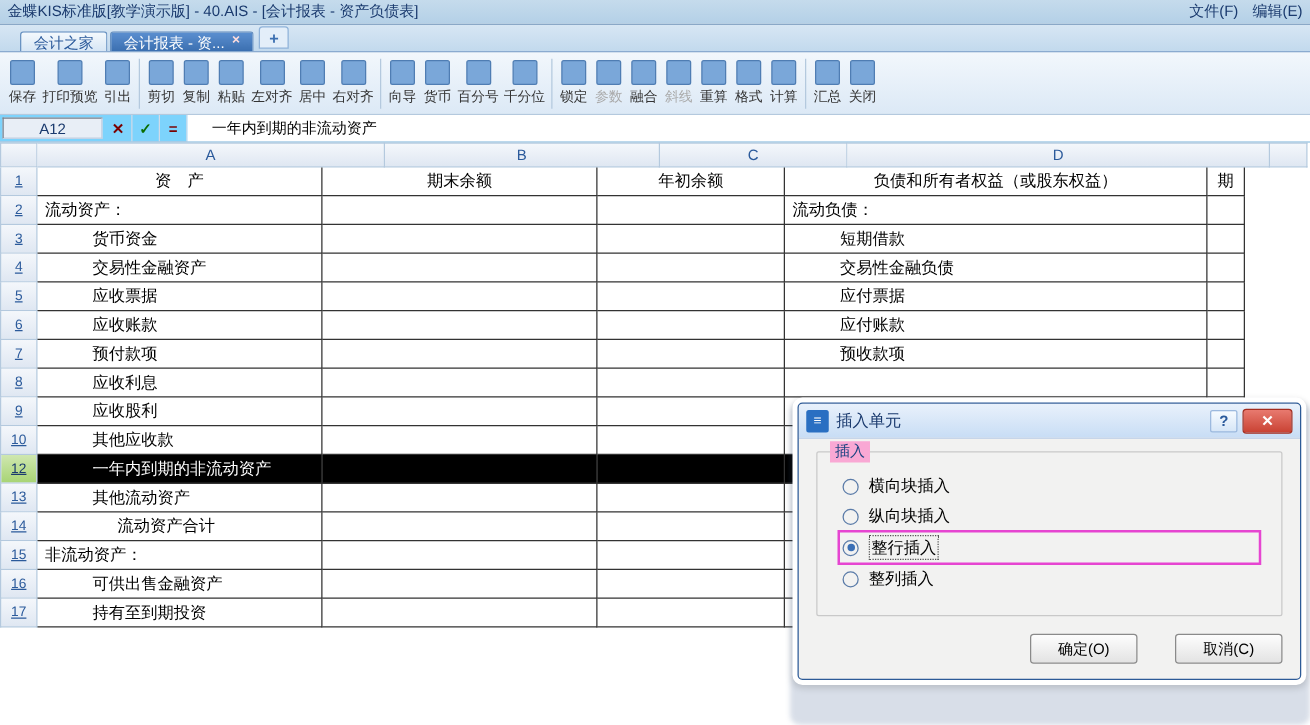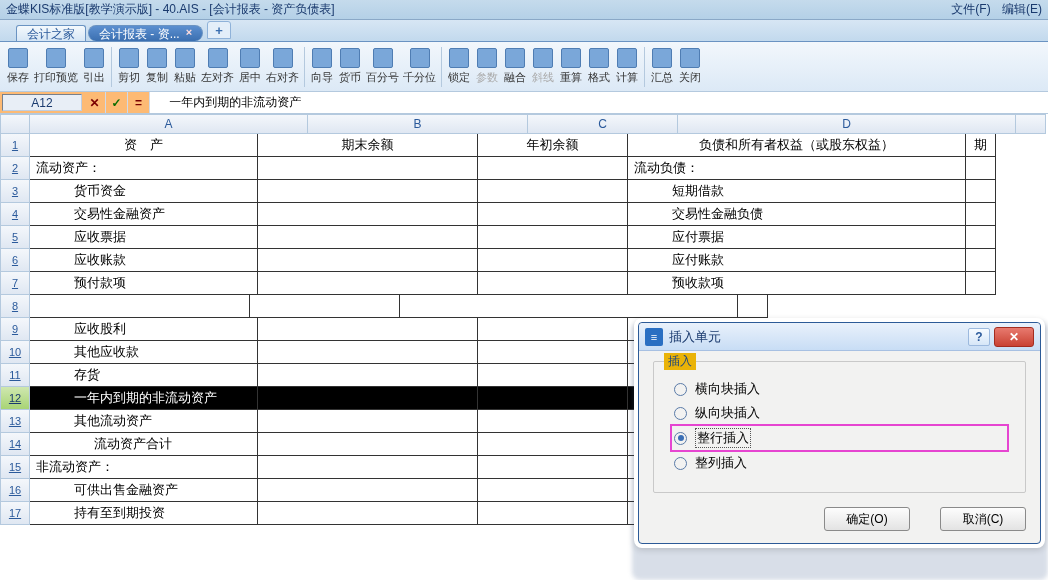--- a/index.html
+++ b/index.html
@@ -8,35 +8,35 @@
 
 .title-bar { height: 20px; background: linear-gradient(#c5dbec, #b4d0e7); display: flex; align-items: center; padding: 0 6px; color: #1a3a6e; font-size: 12px; border-bottom: 1px solid #8aa8c7; overflow: hidden; }
 .title-bar .title-text { flex: 1; white-space: nowrap; }
 .title-bar .menu { color: #1a3a6e; margin-left: 10px; white-space: nowrap; }
 .title-bar .menu span { margin-left: 8px; text-align: right; }
 
 
 .tabstrip { height: 22px; background: linear-gradient(#d7e6f4, #c2d9ed); display: flex; align-items: flex-end; padding: 0 16px; border-bottom: 1px solid #6a93c2; }
 .tab { height: 16px; border: 1px solid #6a93c2; border-bottom: none; padding: 0 10px; margin-right: 2px; display: flex; align-items: flex-start; border-radius: 3px 3px 0 0; font-size: 12px; }
 .tab.inactive { background: linear-gradient(#f4f9fd, #d6e6f5); color: #2b5a9b; }
-.tab.active { background: linear-gradient(#5b8fd0, #3b6fb0); color: #fff; border-radius: 10px; }
+.tab.active { background: linear-gradient(#5b8fd0, #3b6fb0); color: #fff; }
 .tab .close-x { margin-left: 6px; font-weight: bold; color: #b33; font-size: 11px; cursor: pointer; }
 .tab.active .close-x { color: #fdd; }
 .tab-new { height: 18px; width: 24px; border: 1px solid #8fb2d9; border-radius: 3px 3px 0 0; background: #e3eef9; display: flex; align-items: center; justify-content: center; color: #3b6fb0; font-weight: bold; margin-left: 2px; margin-bottom: 2px; font-size: 13px; }
 
 
 .toolbar { height: 50px; background: linear-gradient(#f2f7fc, #dce9f6); border-bottom: 1px solid #b4c9de; display: flex; align-items: center; padding: 0 4px; }
 .tbtn { display: flex; flex-direction: column; align-items: center; justify-content: center; padding: 2px 2px; min-width: 28px; cursor: pointer; }
 .tbtn .ic { width: 20px; height: 20px; background: #7aa7d9; border: 1px solid #4f7db3; border-radius: 2px; margin-bottom: 2px; display:flex; align-items:center; justify-content:center; color:#fff; font-size:10px; }
 .tbtn .lbl { font-size: 11px; color: #333; white-space: nowrap; }
 .tbtn.disabled .lbl { color: #aaa; }
 .tsep { width: 1px; height: 40px; background: #b4c9de; margin: 0 3px; }
 
 
-.fbar { height: 22px; border-bottom: 1px solid #b4c9de; display: flex; align-items: stretch; background: #fdba74; }
+.fbar { height: 22px; border-bottom: 1px solid #b4c9de; display: flex; align-items: stretch; background: #7dd3fc; }
 .cellref { width: 80px; background: #e8eef6; border: 1px inset #c0cde0; margin: 2px; display: flex; align-items: center; justify-content: center; font-size: 12px; color: #1a3a6e; }
 .fbar .fbtn { width: 22px; display: flex; align-items: center; justify-content: center; color: #7a0000; font-weight: bold; border-right: 1px solid #d0dae8; cursor: pointer; }
 .fbar .fbtn.green { color: #0a6d00; }
 .fbar .finput { flex: 1; border: none; background: #fff; padding: 0 6px; font-size: 12px; outline: none; }
 
 
 .grid { position: relative; }
 .ghead { display: flex; height: 20px; }
 .rowhead-corner { width: 30px; background: linear-gradient(#f4f7fb, #dfe7f2); border: 1px solid #b4c9de; }
 .colhead { background: linear-gradient(#f4f7fb, #dfe7f2); border: 1px solid #b4c9de; border-left: none; text-align: center; font-size: 12px; color: #2b5a9b; line-height: 18px; }
@@ -64,21 +64,21 @@
 .dialog-shadow { position: absolute; top: 322px; left: 632px; width: 416px; height: 258px; background: rgba(60,90,140,0.2); border-radius: 8px; filter: blur(2px); }
 .dialog-wrap { position: absolute; top: 318px; left: 634px; width: 411px; border: 4px solid #fff; border-radius: 8px; background: #fff; box-shadow: 0 2px 6px rgba(0,0,0,0.15); }
 .dlg { border: 1px solid #2c5a97; border-radius: 4px; background: #f2f2f1; }
 .dlg-title { height: 28px; background: linear-gradient(#e9f1fb, #c8ddf5); display: flex; align-items: center; padding: 0 6px; border-bottom: 1px solid #a7c0e2; border-radius: 4px 4px 0 0; }
 .dlg-icon { width: 18px; height: 18px; background: #2a6fc2; border-radius: 2px; margin-right: 6px; display:flex; align-items:center; justify-content:center; color:#fff; font-size:11px; }
 .dlg-title-text { flex: 1; color: #1a3a6e; font-size: 13px; }
 .dlg-help { width: 22px; height: 18px; background: linear-gradient(#f7fbff,#d6e6f7); border: 1px solid #9cb9de; border-radius: 2px; margin-right: 4px; display:flex; align-items:center; justify-content:center; color:#2b5a9b; font-weight:bold; }
 .dlg-close { width: 40px; height: 20px; background: linear-gradient(#e87a6f, #c94233); border: 1px solid #a32c1f; border-radius: 3px; display:flex; align-items:center; justify-content:center; color:#fff; font-weight:bold; }
 .dlg-body { padding: 10px 14px 6px; }
 .groupbox { border: 1px solid #c9c9c9; border-radius: 2px; padding: 12px 20px 14px; position: relative; }
-.gb-title { position: absolute; top: -9px; left: 10px; background: #eab308; padding: 0 4px; color: #1a4480; font-size: 12px; }
+.gb-title { position: absolute; top: -9px; left: 10px; background: #f9a8d4; padding: 0 4px; color: #1a4480; font-size: 12px; }
 .radio-row { display: flex; align-items: center; margin: 6px 0; font-size: 13px; }
 .radio { width: 13px; height: 13px; border: 1px solid #5a7ba8; border-radius: 50%; margin-right: 8px; display:flex; align-items:center; justify-content:center; }
 .radio.checked::after { content: ""; width: 6px; height: 6px; background: #3a6fb6; border-radius: 50%; display:block; }
 .radio-row.sel { outline: 2px solid #e645d1; outline-offset: 2px; }
 .radio-row.focused .rlabel { border: 1px dotted #555; padding: 0 1px; }
 .dlg-buttons { display: flex; justify-content: flex-end; gap: 30px; padding: 8px 14px 12px; }
 .btn { min-width: 86px; height: 24px; background: linear-gradient(#fdfdfd,#e3e3e3); border: 1px solid #8a8a8a; border-radius: 3px; font-size: 12px; cursor: pointer; }
 </style>
 </head>
 <body>
@@ -266,44 +266,37 @@
       <div class="grow">
         <div class="rowhead">7</div>
         <div class="cell colA indent2">预付款项</div>
         <div class="cell colB"></div>
         <div class="cell colC"></div>
         <div class="cell colD indent2">预收款项</div>
         <div class="cell colE"></div>
       </div>
       <div class="grow">
         <div class="rowhead">8</div>
+        <div class="cell colA indent2">应收利息</div>
         <div class="cell colB"></div>
         <div class="cell colC"></div>
         <div class="cell colD"></div>
         <div class="cell colE"></div>
       </div>
       <div class="grow">
         <div class="rowhead">9</div>
         <div class="cell colA indent2">应收股利</div>
         <div class="cell colB"></div>
         <div class="cell colC"></div>
         <div class="cell colD"></div>
         <div class="cell colE"></div>
       </div>
       <div class="grow">
         <div class="rowhead">10</div>
         <div class="cell colA indent2">其他应收款</div>
-        <div class="cell colB"></div>
-        <div class="cell colC"></div>
-        <div class="cell colD"></div>
-        <div class="cell colE"></div>
-      </div>
-      <div class="grow">
-        <div class="rowhead">11</div>
-        <div class="cell colA indent2">存货</div>
         <div class="cell colB"></div>
         <div class="cell colC"></div>
         <div class="cell colD"></div>
         <div class="cell colE"></div>
       </div>
       <div class="grow sel-row">
         <div class="rowhead">12</div>
         <div class="cell colA indent2">一年内到期的非流动资产</div>
         <div class="cell colB"></div>
         <div class="cell colC"></div>

